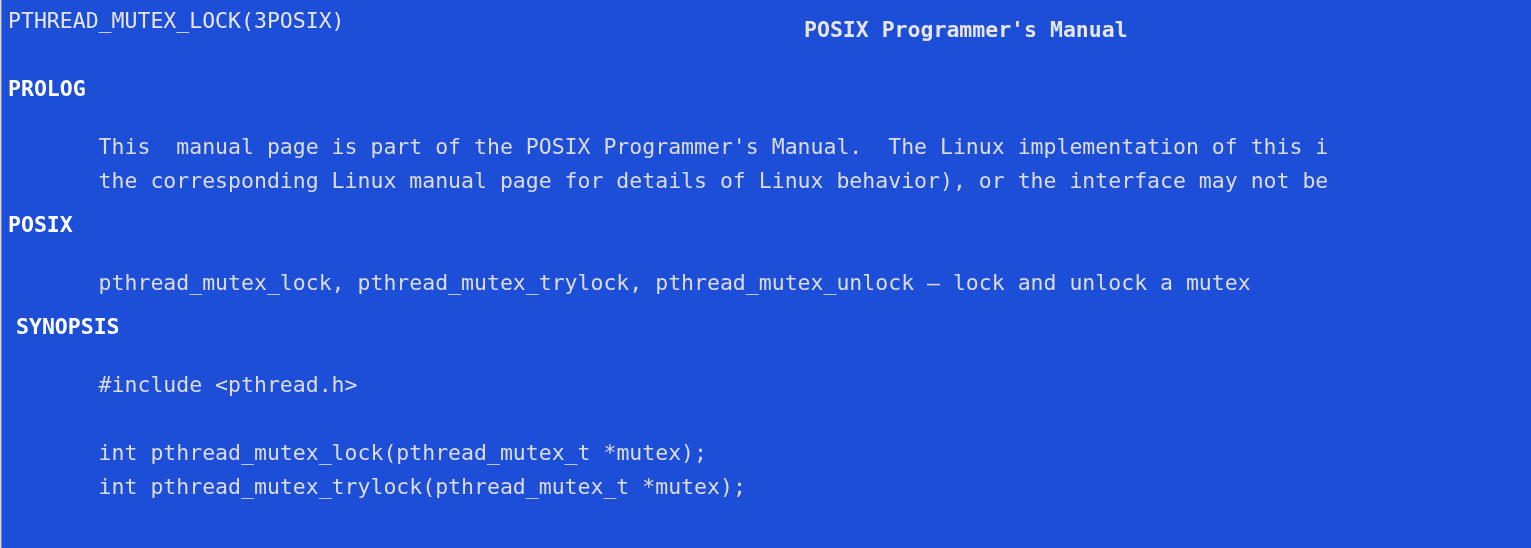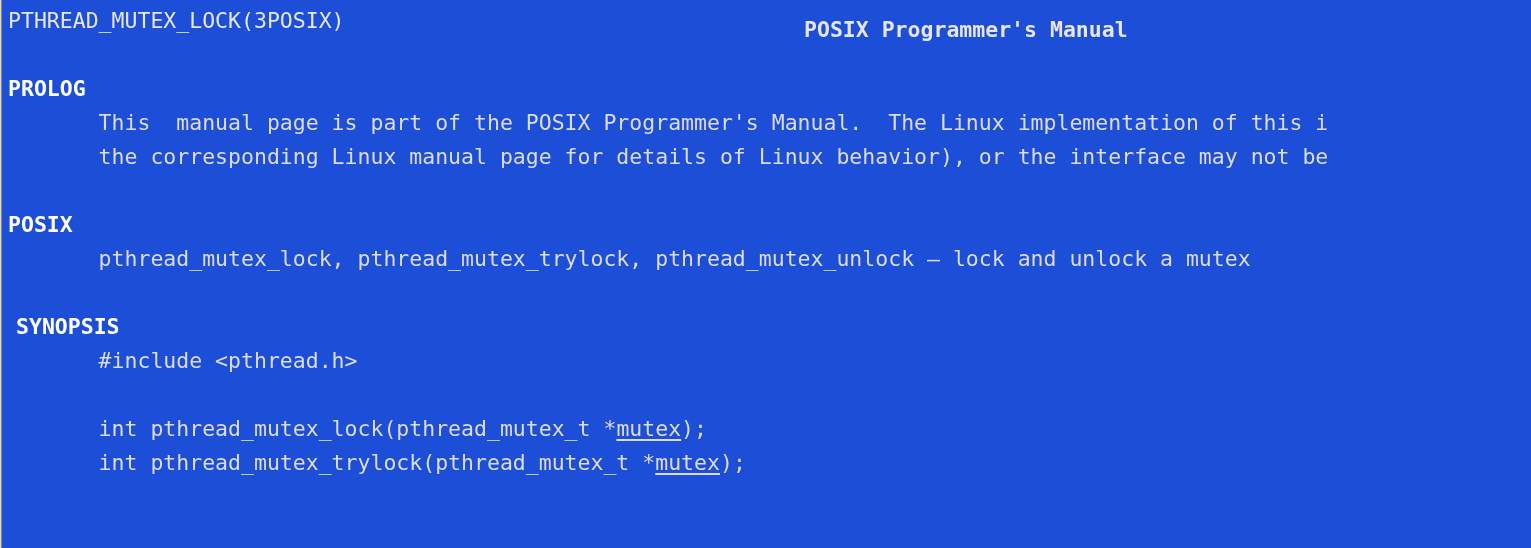--- a/index.html
+++ b/index.html
@@ -50,24 +50,24 @@
     height: 34px;
   }
 
   .section-head {
     font-weight: bold;
     color: #ffffff;
   }
 
   .body-text {
     color: #dcdcdc;
+    margin-top: 24px;
   }
 
   .underline {
-    text-decoration: underline;
     text-underline-offset: 3px;
   }
 
   .hdr-left { }
   .hdr-right { }
 
 </style>
 </head>
 <body>
 

